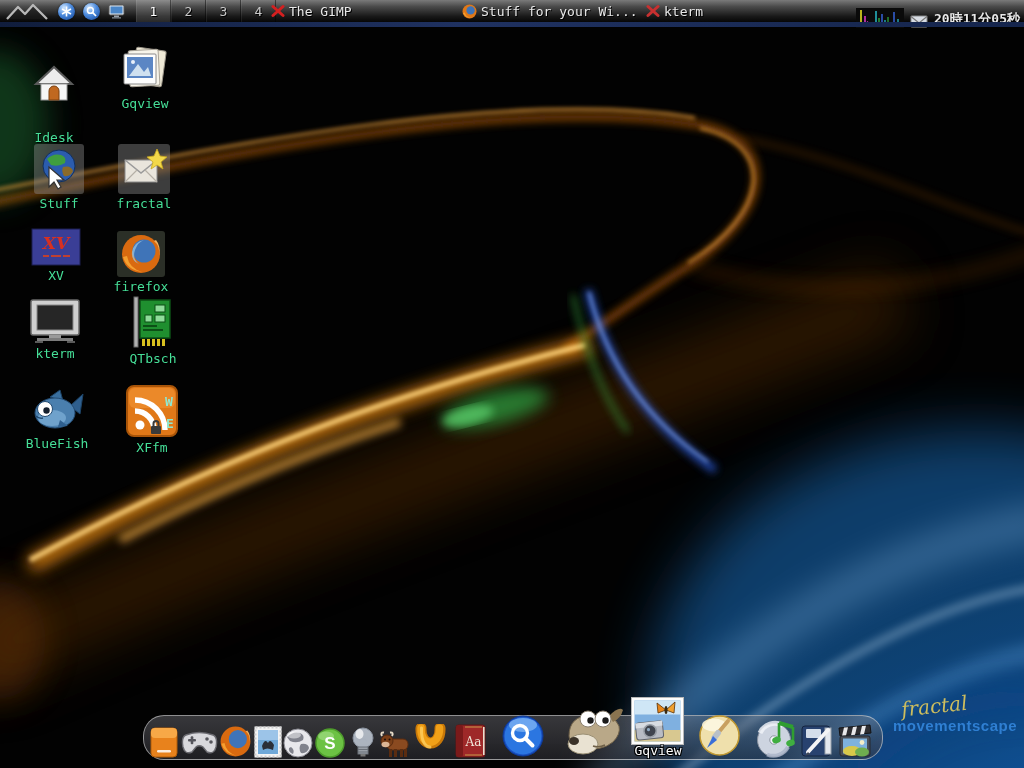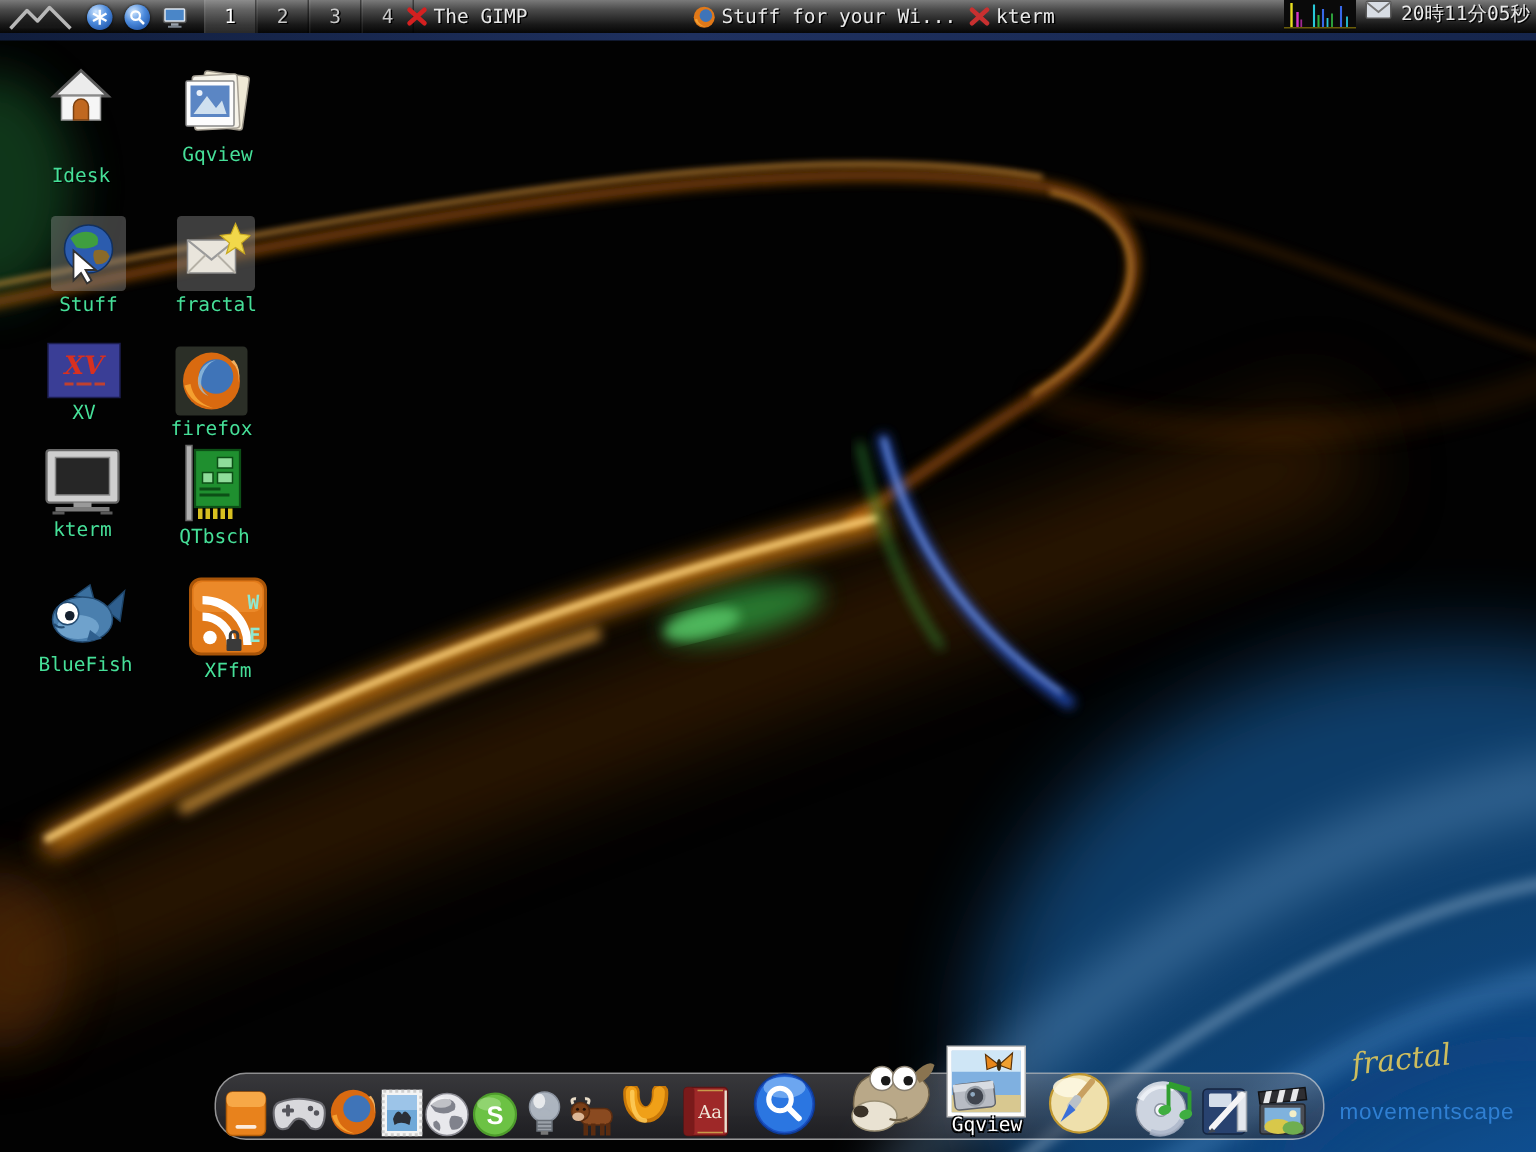--- a/index.html
+++ b/index.html
@@ -18,21 +18,21 @@
        background:radial-gradient(circle at 35% 28%,#cfe6ff,#4d8bdd 45%,#0d3f92);
        display:flex;align-items:center;justify-content:center;
        box-shadow:0 0 2px rgba(0,0,0,.8);}
   .workspaces{position:absolute;left:136px;top:0;height:22px;display:flex;}
   .ws{width:33px;height:22px;display:flex;align-items:center;justify-content:center;
       font-size:13px;color:#c9c9c9;border-left:1px solid rgba(255,255,255,.07);
       border-right:1px solid rgba(0,0,0,.45);text-shadow:1px 1px 0 #000;}
   .ws.active{background:rgba(255,255,255,.14);color:#fff;}
   .task{position:absolute;top:0;height:22px;display:flex;align-items:center;gap:4px;
         font-size:13px;text-shadow:1px 1px 0 #000;white-space:nowrap;}
-  .tray{position:absolute;right:4px;top:0;height:28px;display:flex;align-items:flex-start;gap:6px;}
+  .tray{position:absolute;right:4px;top:0;height:28px;display:flex;align-items:flex-end;gap:6px;font-weight:bold;}
   .clock{font-size:13px;text-shadow:1px 1px 0 #000;}
 
   
   .dicon{position:absolute;width:92px;display:flex;flex-direction:column;align-items:center;
          gap:3px;z-index:5;cursor:default;}
   .dicon .lab{font-size:13px;color:#46df98;text-shadow:1px 1px 0 rgba(0,0,0,.85);line-height:13px;}
   .ibox{border-radius:3px;display:flex;align-items:center;justify-content:center;}
   .ibox.gbg{background:rgba(150,150,150,.40);}
 
   
@@ -41,22 +41,22 @@
            background:linear-gradient(rgba(130,130,138,.42),rgba(55,55,62,.55));}
   .ditem{position:absolute;z-index:7;display:flex;align-items:flex-end;justify-content:center;}
   .dock-label{position:absolute;z-index:8;font-size:13px;color:#fff;
               text-shadow:1px 1px 0 #000,-1px 1px 0 #000,1px -1px 0 #000,-1px -1px 0 #000;
               text-align:center;}
 
   
   .sig{position:absolute;left:893px;top:696px;z-index:4;line-height:1;}
   .sig .l1{font-family:"DejaVu Serif",serif;font-style:italic;font-size:20px;color:#cdbd5e;
            transform:rotate(-6deg);display:inline-block;margin-left:8px;}
-  .sig .l2{font-family:"Liberation Sans",sans-serif;font-weight:normal;font-size:15px;
-           color:#2f7fd2;letter-spacing:.5px;margin-top:18px;}
+  .sig .l2{font-family:"Liberation Sans",sans-serif;font-weight:bold;font-size:15px;
+           color:#2f7fd2;letter-spacing:.5px;margin-top:2px;}
 </style>
 </head>
 <body>
 
 <div class="screen">
 
   <svg class="wall" viewBox="0 0 1024 768" width="1024" height="768">
     <defs>
       <radialGradient id="blueGrad" cx="0.86" cy="1.0" r="0.85">
         <stop offset="0" stop-color="#1787ec"></stop>
@@ -195,21 +195,21 @@
       </svg>
       <svg width="18" height="13" viewBox="0 0 18 13">
         <rect x="0.8" y="0.8" width="16.4" height="11.4" rx="1" fill="#d8dde4" stroke="#555"></rect>
         <path d="M1 1.5 L9 8 L17 1.5" fill="none" stroke="#777" stroke-width="1.2"></path>
       </svg>
       <span class="clock">20時11分05秒</span>
     </div>
   </div>
   <div class="panel-edge"></div>
 
-  <div class="dicon" style="left:8px;top:44px;gap:27px;">
+  <div class="dicon" style="left:8px;top:64px;gap:27px;">
     <svg width="42" height="40" viewBox="0 0 42 40">
       <polygon points="3,20 21,3 39,20" fill="#ececec" stroke="#5a5a5a" stroke-width="2"></polygon>
       <rect x="8" y="20" width="26" height="16" fill="#f6f6f6" stroke="#9a9a9a"></rect>
       <path d="M16 36 v-9 a5 5 0 0 1 10 0 v9 Z" fill="#c06820" stroke="#7a4010"></path>
     </svg>
     <div class="lab">Idesk</div>
   </div>
 
   <div class="dicon" style="left:99px;top:46px;">
     <svg width="50" height="48" viewBox="0 0 50 48">
@@ -279,21 +279,21 @@
       <rect x="4" y="2" width="48" height="35" rx="2" fill="#cfcfcf" stroke="#6a6a6a" stroke-width="1.5"></rect>
       <rect x="10" y="7" width="36" height="25" fill="#262626" stroke="#8a8a8a"></rect>
       <rect x="22" y="37" width="12" height="3" fill="#9a9a9a"></rect>
       <rect x="10" y="40" width="36" height="3" fill="#7c7c7c"></rect>
       <rect x="8" y="43" width="8" height="2" fill="#5a5a5a"></rect>
         <rect x="40" y="43" width="8" height="2" fill="#5a5a5a"></rect>
     </svg>
     <div class="lab">kterm</div>
   </div>
 
-  <div class="dicon" style="left:97px;top:295px;align-items:center;">
+  <div class="dicon" style="left:107px;top:295px;align-items:center;">
     <svg width="44" height="54" viewBox="0 0 44 54">
       <rect x="3" y="2" width="4" height="50" fill="#b0b0b0" stroke="#6a6a6a"></rect>
       <rect x="9" y="5" width="30" height="38" fill="#1f8f2f" stroke="#0c4f16" stroke-width="1.5"></rect>
       <rect x="24" y="10" width="10" height="7" fill="#8fdc9a" stroke="#0c4f16"></rect>
       <rect x="24" y="20" width="10" height="7" fill="#8fdc9a" stroke="#0c4f16"></rect>
       <rect x="14" y="20" width="7" height="7" fill="#8fdc9a" stroke="#0c4f16"></rect>
       <g fill="#d8c020">
           <rect x="11" y="44" width="3" height="7"></rect>
           <rect x="16" y="44" width="3" height="7"></rect>
           <rect x="21" y="44" width="3" height="7"></rect>

